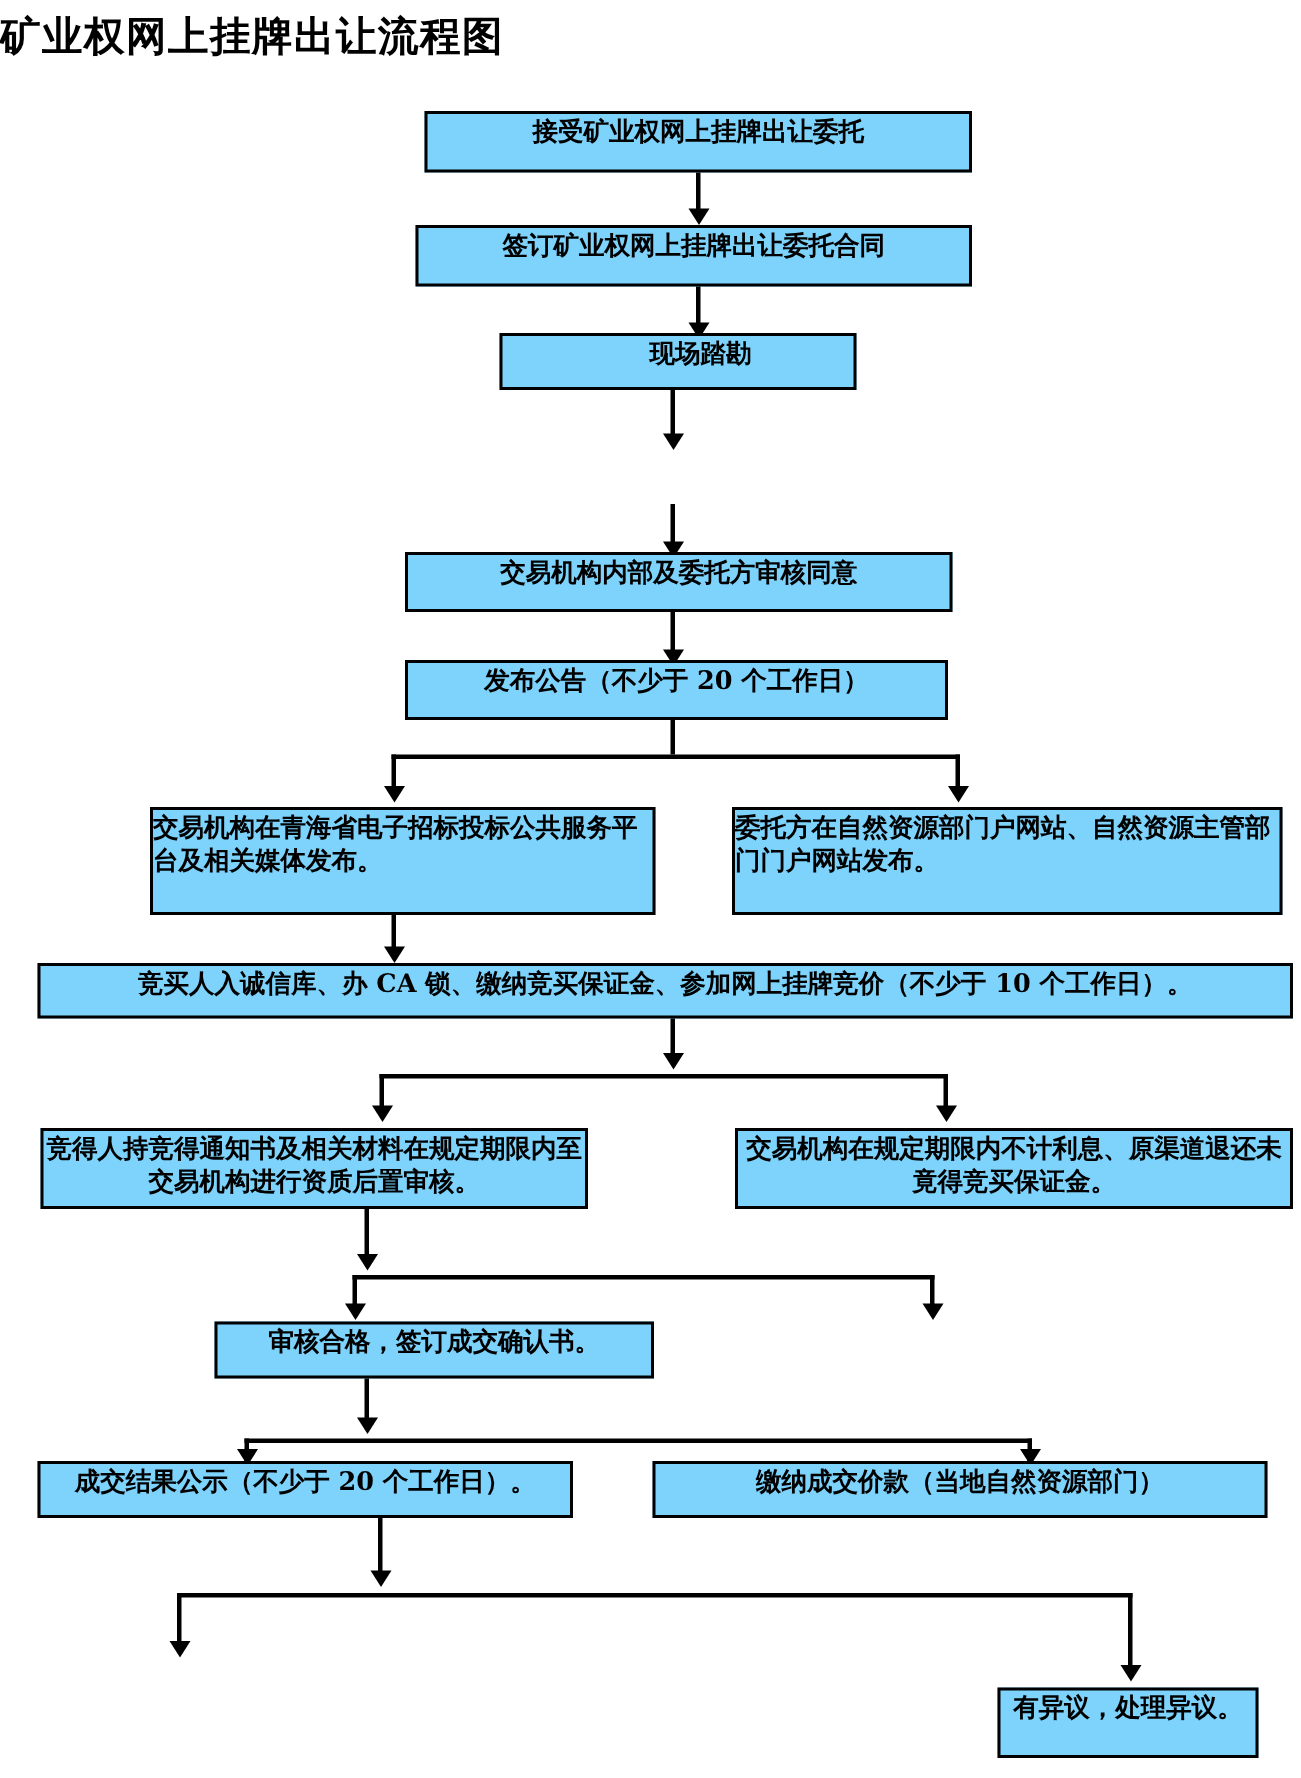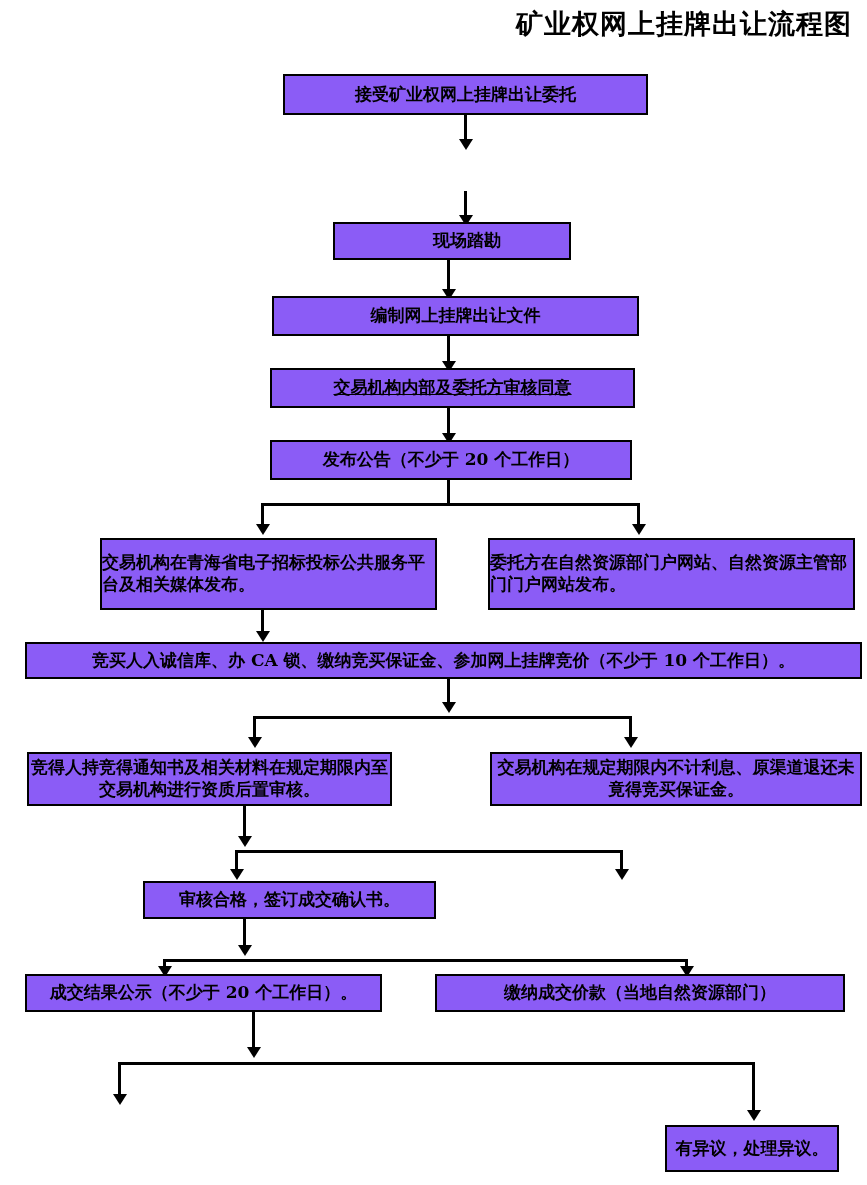--- a/index.html
+++ b/index.html
@@ -11,33 +11,32 @@
     position:relative;
     width:867px;
     height:1185px;
     background:#ffffff;
     overflow:hidden;
   }
   .title{
     position:absolute;
     left:0; top:6px;
     width:852px;
-    text-align:right;
+    text-align:left;
     font-size:27px;
     font-weight:bold;
     letter-spacing:1px;
     font-family:Liberation Sans, sans-serif;
   }
   .node{
     position:absolute;
     box-sizing:border-box;
     border:2.5px solid #000000;
-    background:#8b5cf6;
+    background:#7dd3fc;
     display:flex;
-    align-items:center;
     justify-content:center;
     text-align:center;
     font-size:17px;
     font-weight:bold;
     line-height:1.28;
     padding:2px 6px;
     font-family:"DejaVu Serif","Liberation Serif",serif;
   }
   .node.tight{padding:2px 0;}
   .node span{display:block;width:100%;}
@@ -66,36 +65,36 @@
 <div id="canvas">
 
   <div class="title">矿业权网上挂牌出让流程图</div>
 
   <div class="node" style="left:283px; top:74px; width:365px; height:41px;">
     <span>接受矿业权网上挂牌出让委托</span>
   </div>
   <div class="vline" style="left:464px; top:115px; height:28px;"></div>
   <div class="arrow" style="left:458.5px; top:139px;"></div>
 
+  <div class="node" style="left:277px; top:150px; width:371px; height:41px;">
+    <span>签订矿业权网上挂牌出让委托合同</span>
+  </div>
   <div class="vline" style="left:464px; top:191px; height:28px;"></div>
   <div class="arrow" style="left:458.5px; top:215px;"></div>
 
   <div class="node" style="left:333px; top:222px; width:238px; height:38px;padding-left:36px;">
     <span>现场踏勘</span>
   </div>
   <div class="vline" style="left:447px; top:260px; height:33px;"></div>
   <div class="arrow" style="left:441.5px; top:289px;"></div>
 
-  <div class="node" style="left:272px; top:296px; width:367px; height:40px;">
-    <span>编制网上挂牌出让文件</span>
-  </div>
   <div class="vline" style="left:447px; top:336px; height:29px;"></div>
   <div class="arrow" style="left:441.5px; top:361px;"></div>
 
-  <div class="node" style="left:270px; top:368px; width:365px; height:40px;text-decoration:underline;">
+  <div class="node" style="left:270px; top:368px; width:365px; height:40px;">
     <span>交易机构内部及委托方审核同意</span>
   </div>
   <div class="vline" style="left:447px; top:408px; height:29px;"></div>
   <div class="arrow" style="left:441.5px; top:433px;"></div>
 
   <div class="node" style="left:270px; top:440px; width:362px; height:40px;">
     <span>发布公告（不少于 20 个工作日）</span>
   </div>
 
   <div class="vline" style="left:447px; top:480px; height:23px;"></div>

